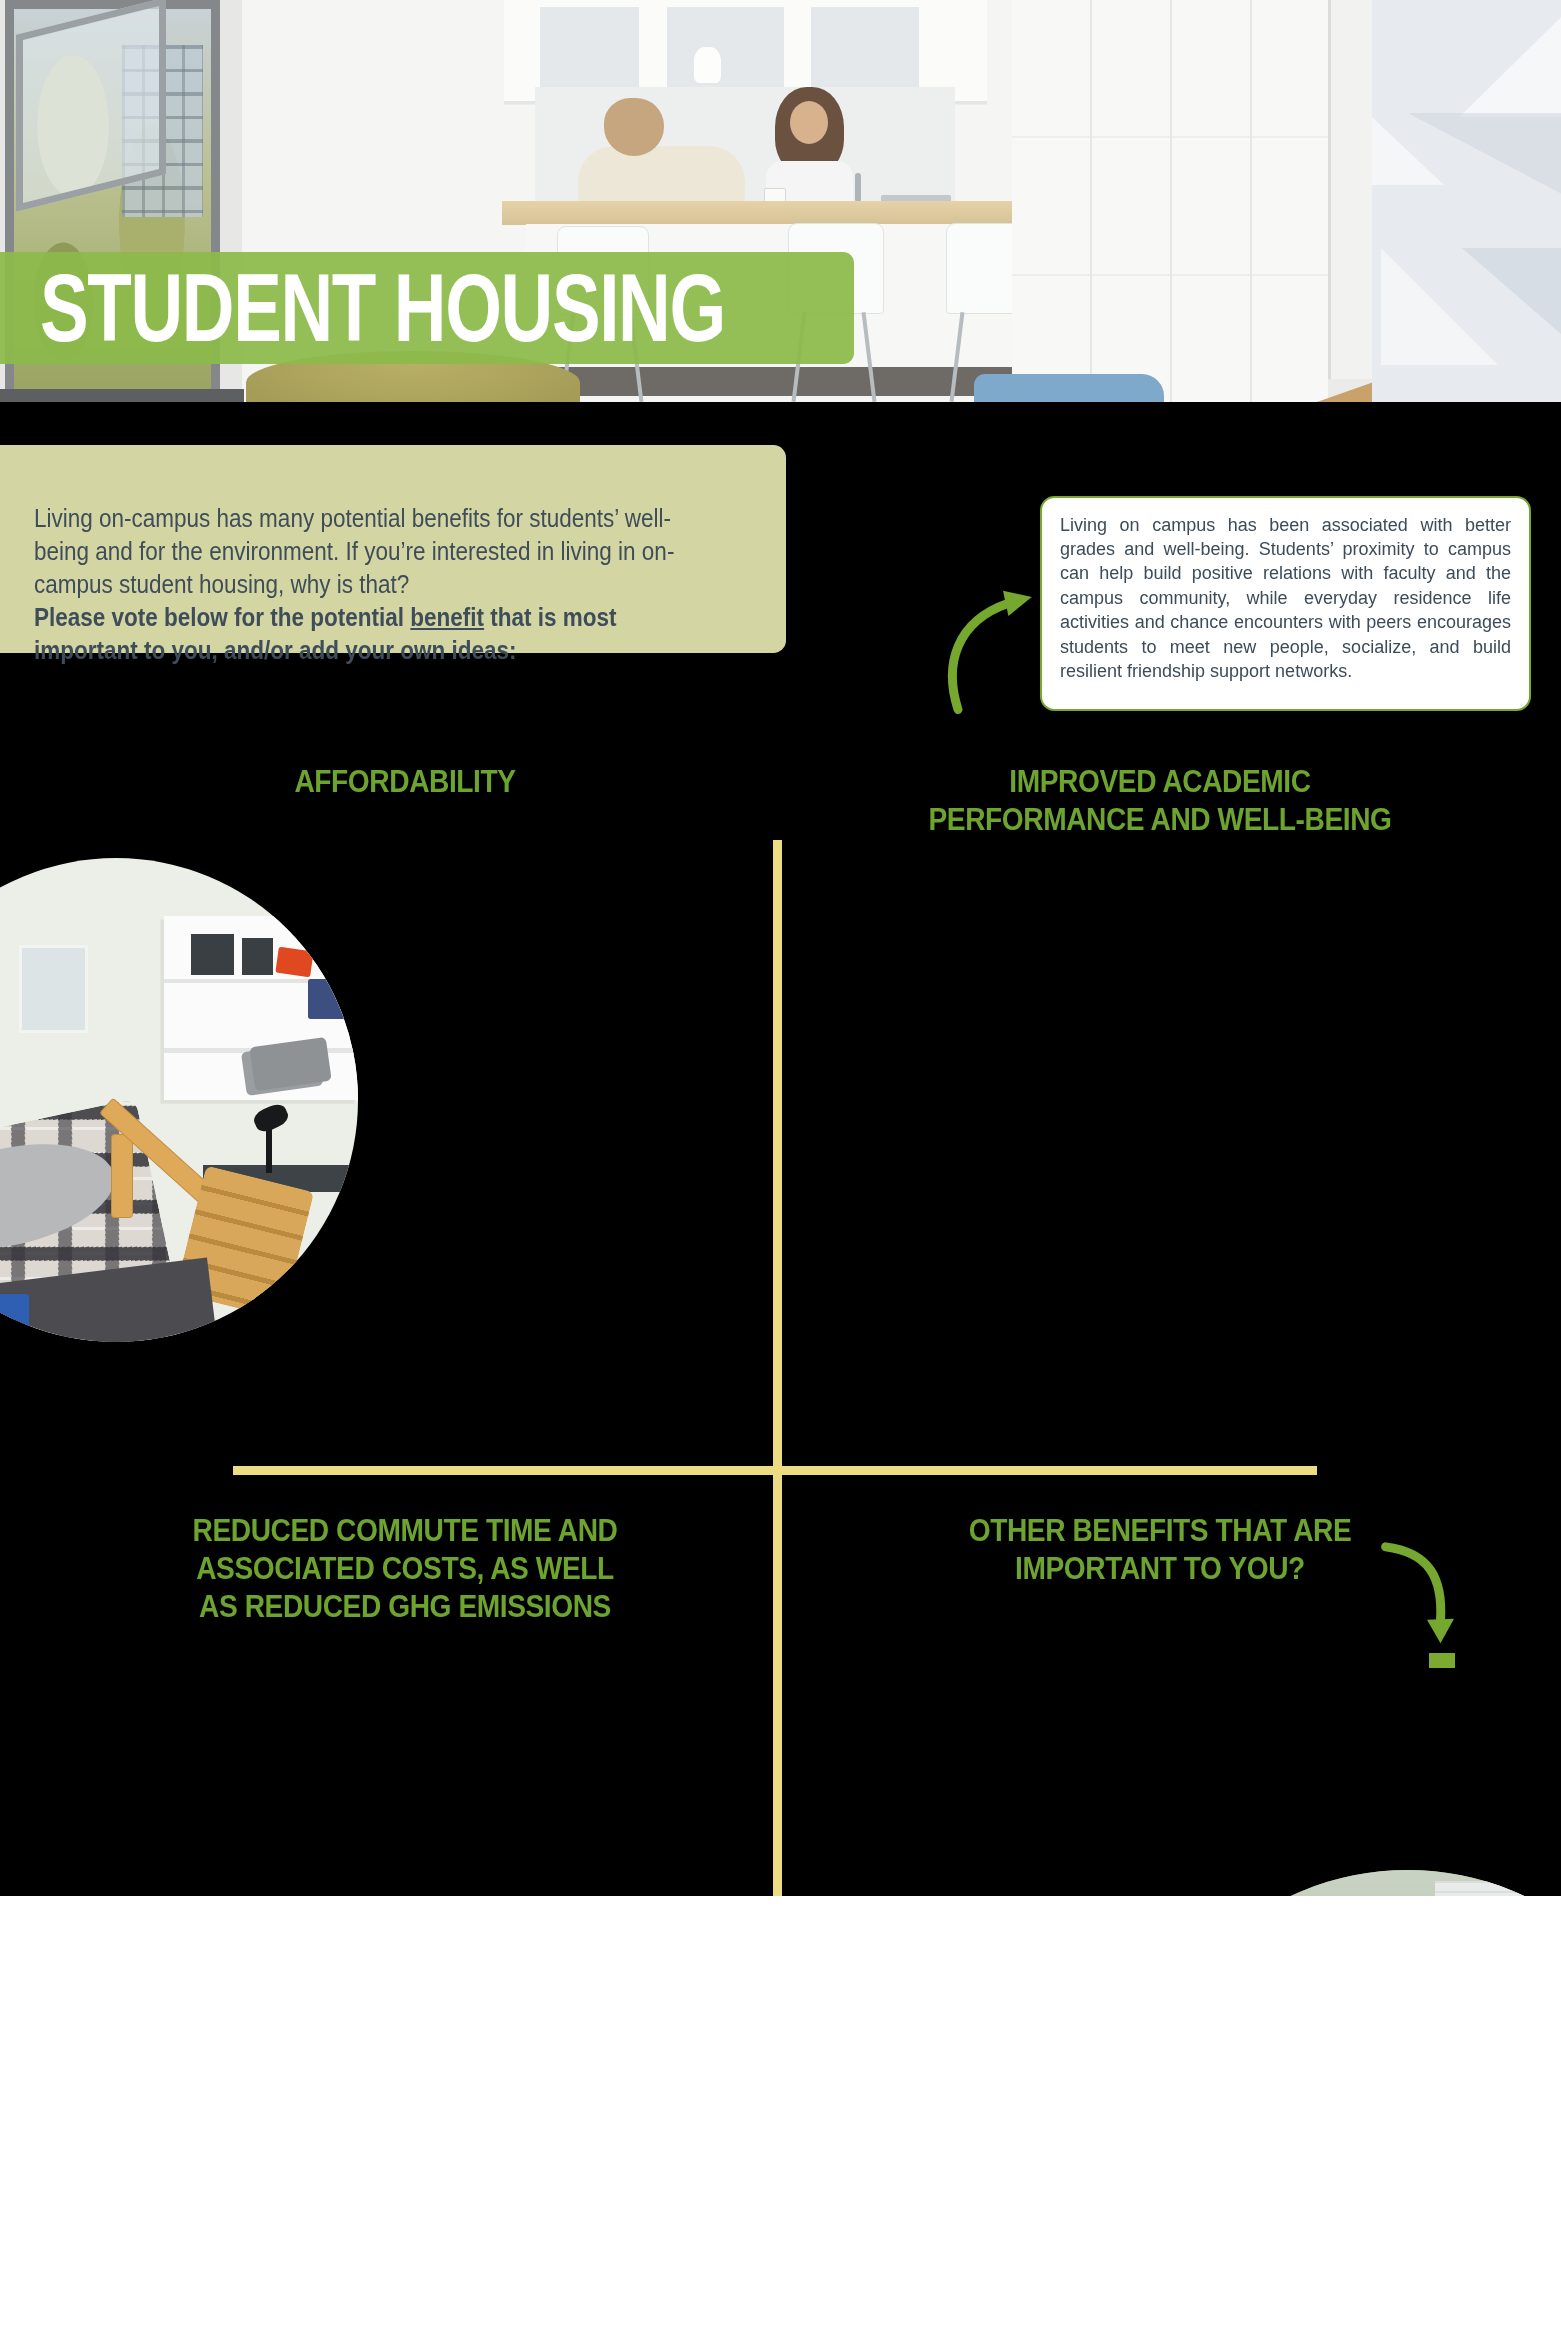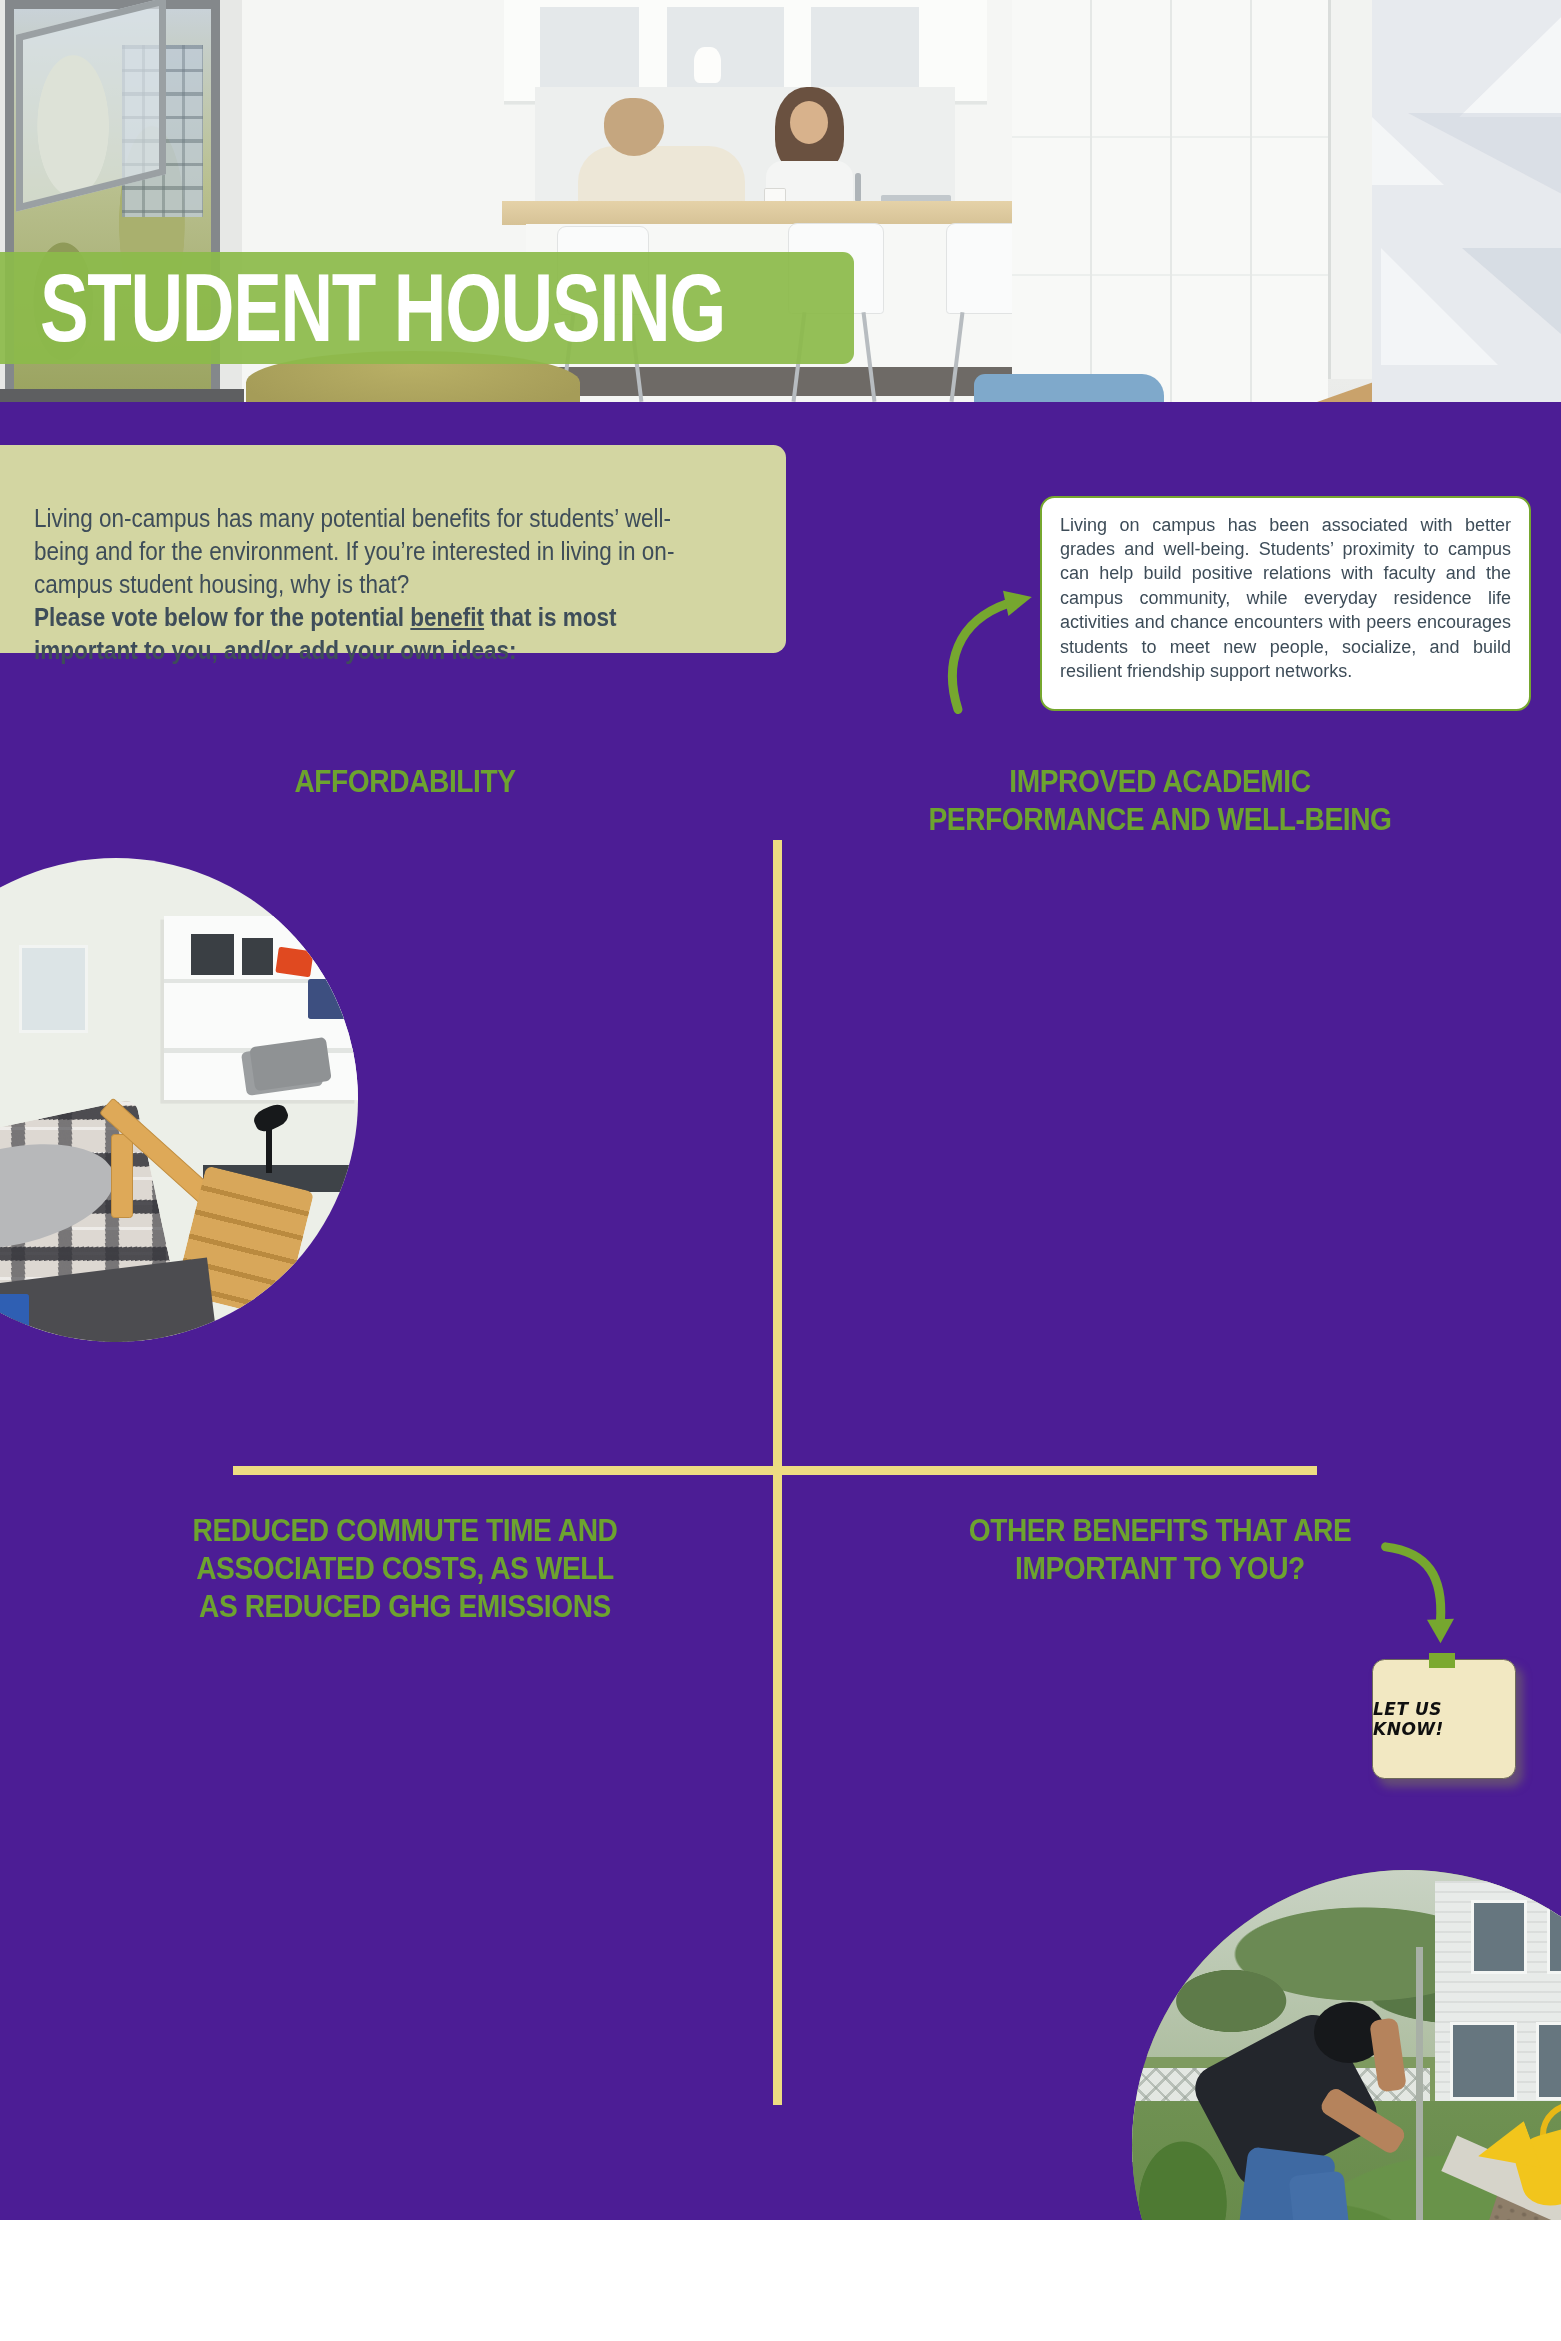--- a/index.html
+++ b/index.html
@@ -1,16 +1,16 @@
 <!DOCTYPE html>
 <html style="font-size:14.5px"><head>
 <meta charset="utf-8">
 <style>
   html,body{margin:0;padding:0;background:#ffffff;}
-  #page{position:relative;width:1561px;height:2220px;background:#4c1d95;overflow:hidden;
+  #page{position:relative;width:1561px;height:1896px;background:#000000;overflow:hidden;
         font-family:"Liberation Sans",sans-serif;}
   .abs{position:absolute;}
 
   
   .header-photo{left:0;top:0;width:1561px;height:402px;overflow:hidden;
     background:linear-gradient(180deg,#F3F4F2 0%,#EFF0EE 70%,#EAEBE9 100%);}
   .hp-left-wall{left:0;top:0;width:242px;height:402px;background:#E7E8E6;}
   .hp-window{left:5.4px;top:0;width:197px;height:390px;border:9px solid #84888B;
     background:
       radial-gradient(closest-side at 30% 30%,#D9DAB2 0 60%,transparent 61%),
@@ -286,23 +286,20 @@
     <div class="abs d-chair"></div>
     <div class="abs d-floor"></div>
     <div class="abs d-bin"></div>
   </div>
 
   <svg class="abs arrow-svg" style="left:1373px;top:1534px;" width="108" height="113" viewBox="0 0 120 125">
     <path d="M 14 14 C 62 20, 78 48, 75 96" fill="none" stroke="#76A72F" stroke-width="10" stroke-linecap="round"></path>
     <polygon points="75,121 60,95 90,94" fill="#76A72F"></polygon>
   </svg>
 
-  <div class="abs sticky-note">
-    <span class="sticky-label">LET US KNOW!</span>
-  </div>
   <div class="abs sticky-tab"></div>
 
   <div class="abs garden-circle">
     <div class="abs g-sky"></div>
     <div class="abs g-building">
       <div class="g-win" style="left:14%;top:8%;width:20%;height:28%;"></div>
       <div class="g-win" style="left:44%;top:6%;width:26%;height:30%;"></div>
       <div class="g-win" style="left:6%;top:58%;width:24%;height:30%;"></div>
       <div class="g-win" style="left:40%;top:58%;width:28%;height:30%;"></div>
     </div>

